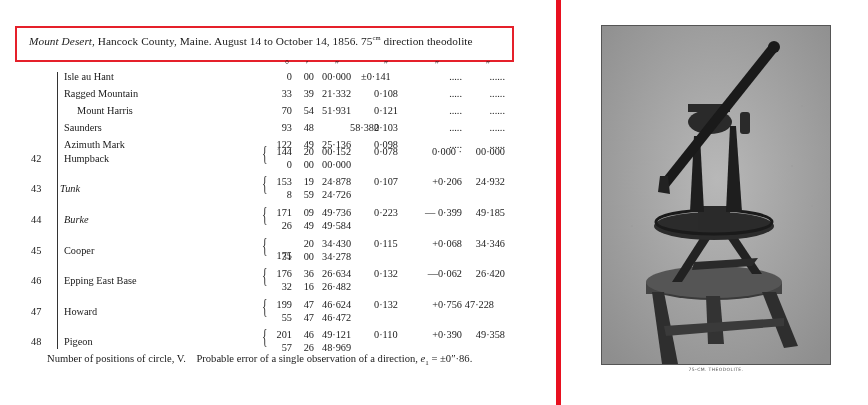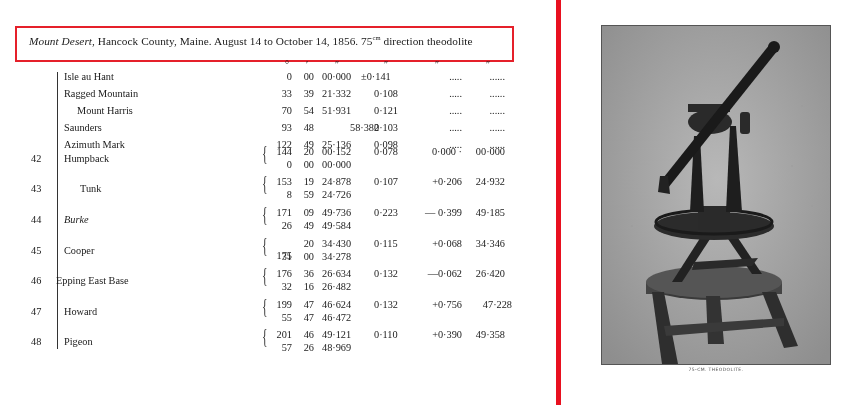--- a/index.html
+++ b/index.html
@@ -101,21 +101,21 @@
       <span class="num" style="right:226px;top:146px;">20</span>
       <span class="num" style="left:322px;top:146px;">00·152</span>
       <span class="num" style="right:248px;top:159px;">0</span>
       <span class="num" style="right:226px;top:159px;">00</span>
       <span class="num" style="left:322px;top:159px;">00·000</span>
       <span class="cell" style="left:374px;top:146px;">0·078</span>
       <span class="num" style="right:78px;top:146px;">0·000 ·</span>
       <span class="num" style="right:35px;top:146px;">00·000</span>
       <span class="brace" style="left:262px;top:173px;">{</span>
       <span class="cell" style="left:31px;top:183px;">43</span>
-      <span class="cell" style="left:80px;top:183px;">Tunk</span>
+      <span class="cell" style="left:60px;top:183px;font-style:italic;">Tunk</span>
       <span class="num" style="right:248px;top:176px;">153</span>
       <span class="num" style="right:226px;top:176px;">19</span>
       <span class="num" style="left:322px;top:176px;">24·878</span>
       <span class="num" style="right:248px;top:189px;">8</span>
       <span class="num" style="right:226px;top:189px;">59</span>
       <span class="num" style="left:322px;top:189px;">24·726</span>
       <span class="cell" style="left:374px;top:176px;">0·107</span>
       <span class="num" style="right:78px;top:176px;">+0·206</span>
       <span class="num" style="right:35px;top:176px;">24·932</span>
       <span class="brace" style="left:262px;top:204px;">{</span>
@@ -137,56 +137,57 @@
       <span class="num" style="right:226px;top:238px;">20</span>
       <span class="num" style="left:322px;top:238px;">34·430</span>
       <span class="num" style="right:248px;top:251px;">31</span>
       <span class="num" style="right:226px;top:251px;">00</span>
       <span class="num" style="left:322px;top:251px;">34·278</span>
       <span class="cell" style="left:374px;top:238px;">0·115</span>
       <span class="num" style="right:78px;top:238px;">+0·068</span>
       <span class="num" style="right:35px;top:238px;">34·346</span>
       <span class="brace" style="left:262px;top:265px;">{</span>
       <span class="cell" style="left:31px;top:275px;">46</span>
-      <span class="cell" style="left:56px;top:275px;">Epping East Base</span>
+      <span class="cell" style="left:64px;top:275px;">Epping East Base</span>
       <span class="num" style="right:248px;top:268px;">176</span>
       <span class="num" style="right:226px;top:268px;">36</span>
       <span class="num" style="left:322px;top:268px;">26·634</span>
       <span class="num" style="right:248px;top:281px;">32</span>
       <span class="num" style="right:226px;top:281px;">16</span>
       <span class="num" style="left:322px;top:281px;">26·482</span>
       <span class="cell" style="left:374px;top:268px;">0·132</span>
       <span class="num" style="right:78px;top:268px;">—0·062</span>
       <span class="num" style="right:35px;top:268px;">26·420</span>
       <span class="brace" style="left:262px;top:296px;">{</span>
       <span class="cell" style="left:31px;top:306px;">47</span>
       <span class="cell" style="left:64px;top:306px;">Howard</span>
       <span class="num" style="right:248px;top:299px;text-align:center;">199</span>
       <span class="num" style="right:226px;top:299px;">47</span>
       <span class="num" style="left:322px;top:299px;">46·624</span>
       <span class="num" style="right:248px;top:312px;">55</span>
       <span class="num" style="right:226px;top:312px;">47</span>
       <span class="num" style="left:322px;top:312px;">46·472</span>
       <span class="cell" style="left:374px;top:299px;">0·132</span>
       <span class="num" style="right:78px;top:299px;">+0·756</span>
-      <span class="num" style="right:28px;top:299px;">47·228</span>
+      <span class="num" style="right:46px;top:299px;">47·228</span>
       <span class="brace" style="left:262px;top:326px;">{</span>
       <span class="cell" style="left:31px;top:336px;">48</span>
       <span class="cell" style="left:64px;top:336px;">Pigeon</span>
       <span class="num" style="right:248px;top:329px;">201</span>
       <span class="num" style="right:226px;top:329px;">46</span>
       <span class="num" style="left:322px;top:329px;">49·121</span>
       <span class="num" style="right:248px;top:342px;padding-left:19px;">57</span>
       <span class="num" style="right:226px;top:342px;">26</span>
       <span class="num" style="left:322px;top:342px;">48·969</span>
       <span class="cell" style="left:374px;top:329px;">0·110</span>
       <span class="num" style="right:78px;top:329px;">+0·390</span>
       <span class="num" style="right:35px;top:329px;">49·358</span>
     </div>
 
+  <div class="footer"><span>Number of positions of circle, V.</span>&nbsp;&nbsp;&nbsp;&nbsp;<span>Probable error of a single observation of a direction,</span> <i>e</i><sub style="font-size:7px">1</sub><span> = ±0″·86.</span></div>
 </div>
 
 <div class="divider"></div>
 
 <div class="photo-wrap">
   <svg width="230" height="340" viewBox="0 0 230 340">
     <defs>
       <radialGradient id="bg" cx="50%" cy="45%" r="70%">
         <stop offset="0%" stop-color="#b8b8b8"></stop>
         <stop offset="100%" stop-color="#8e8e8e"></stop>

